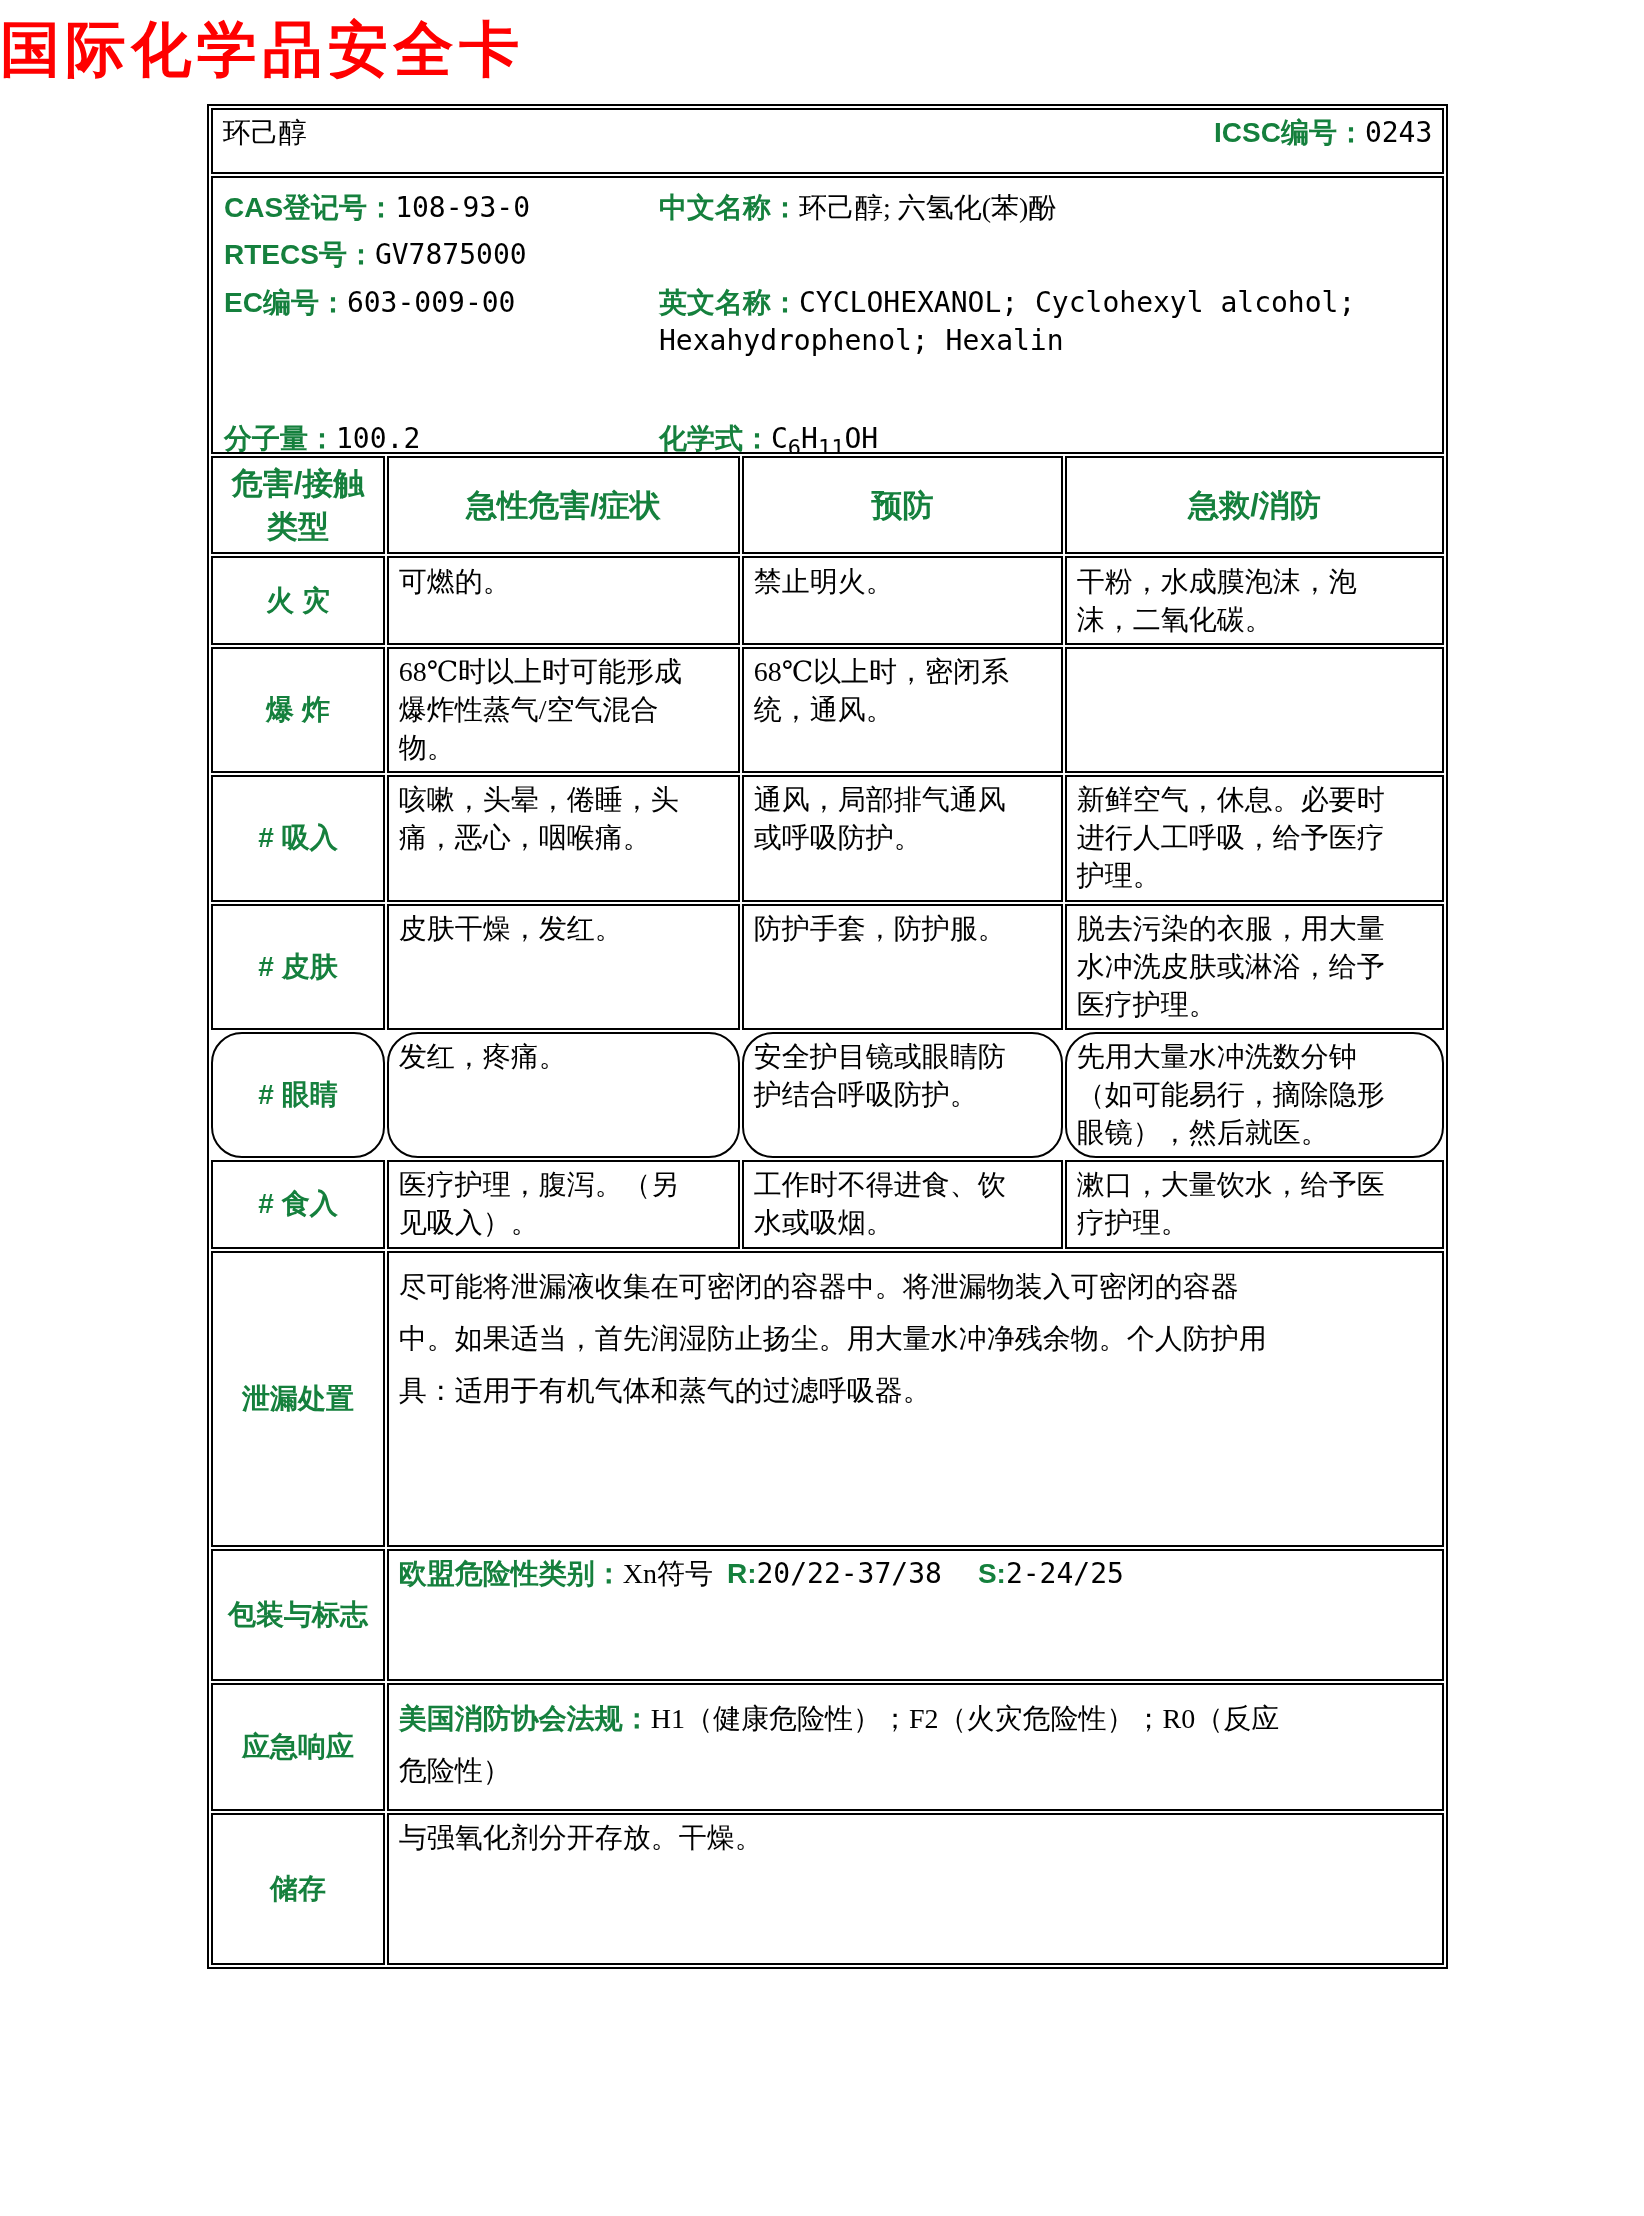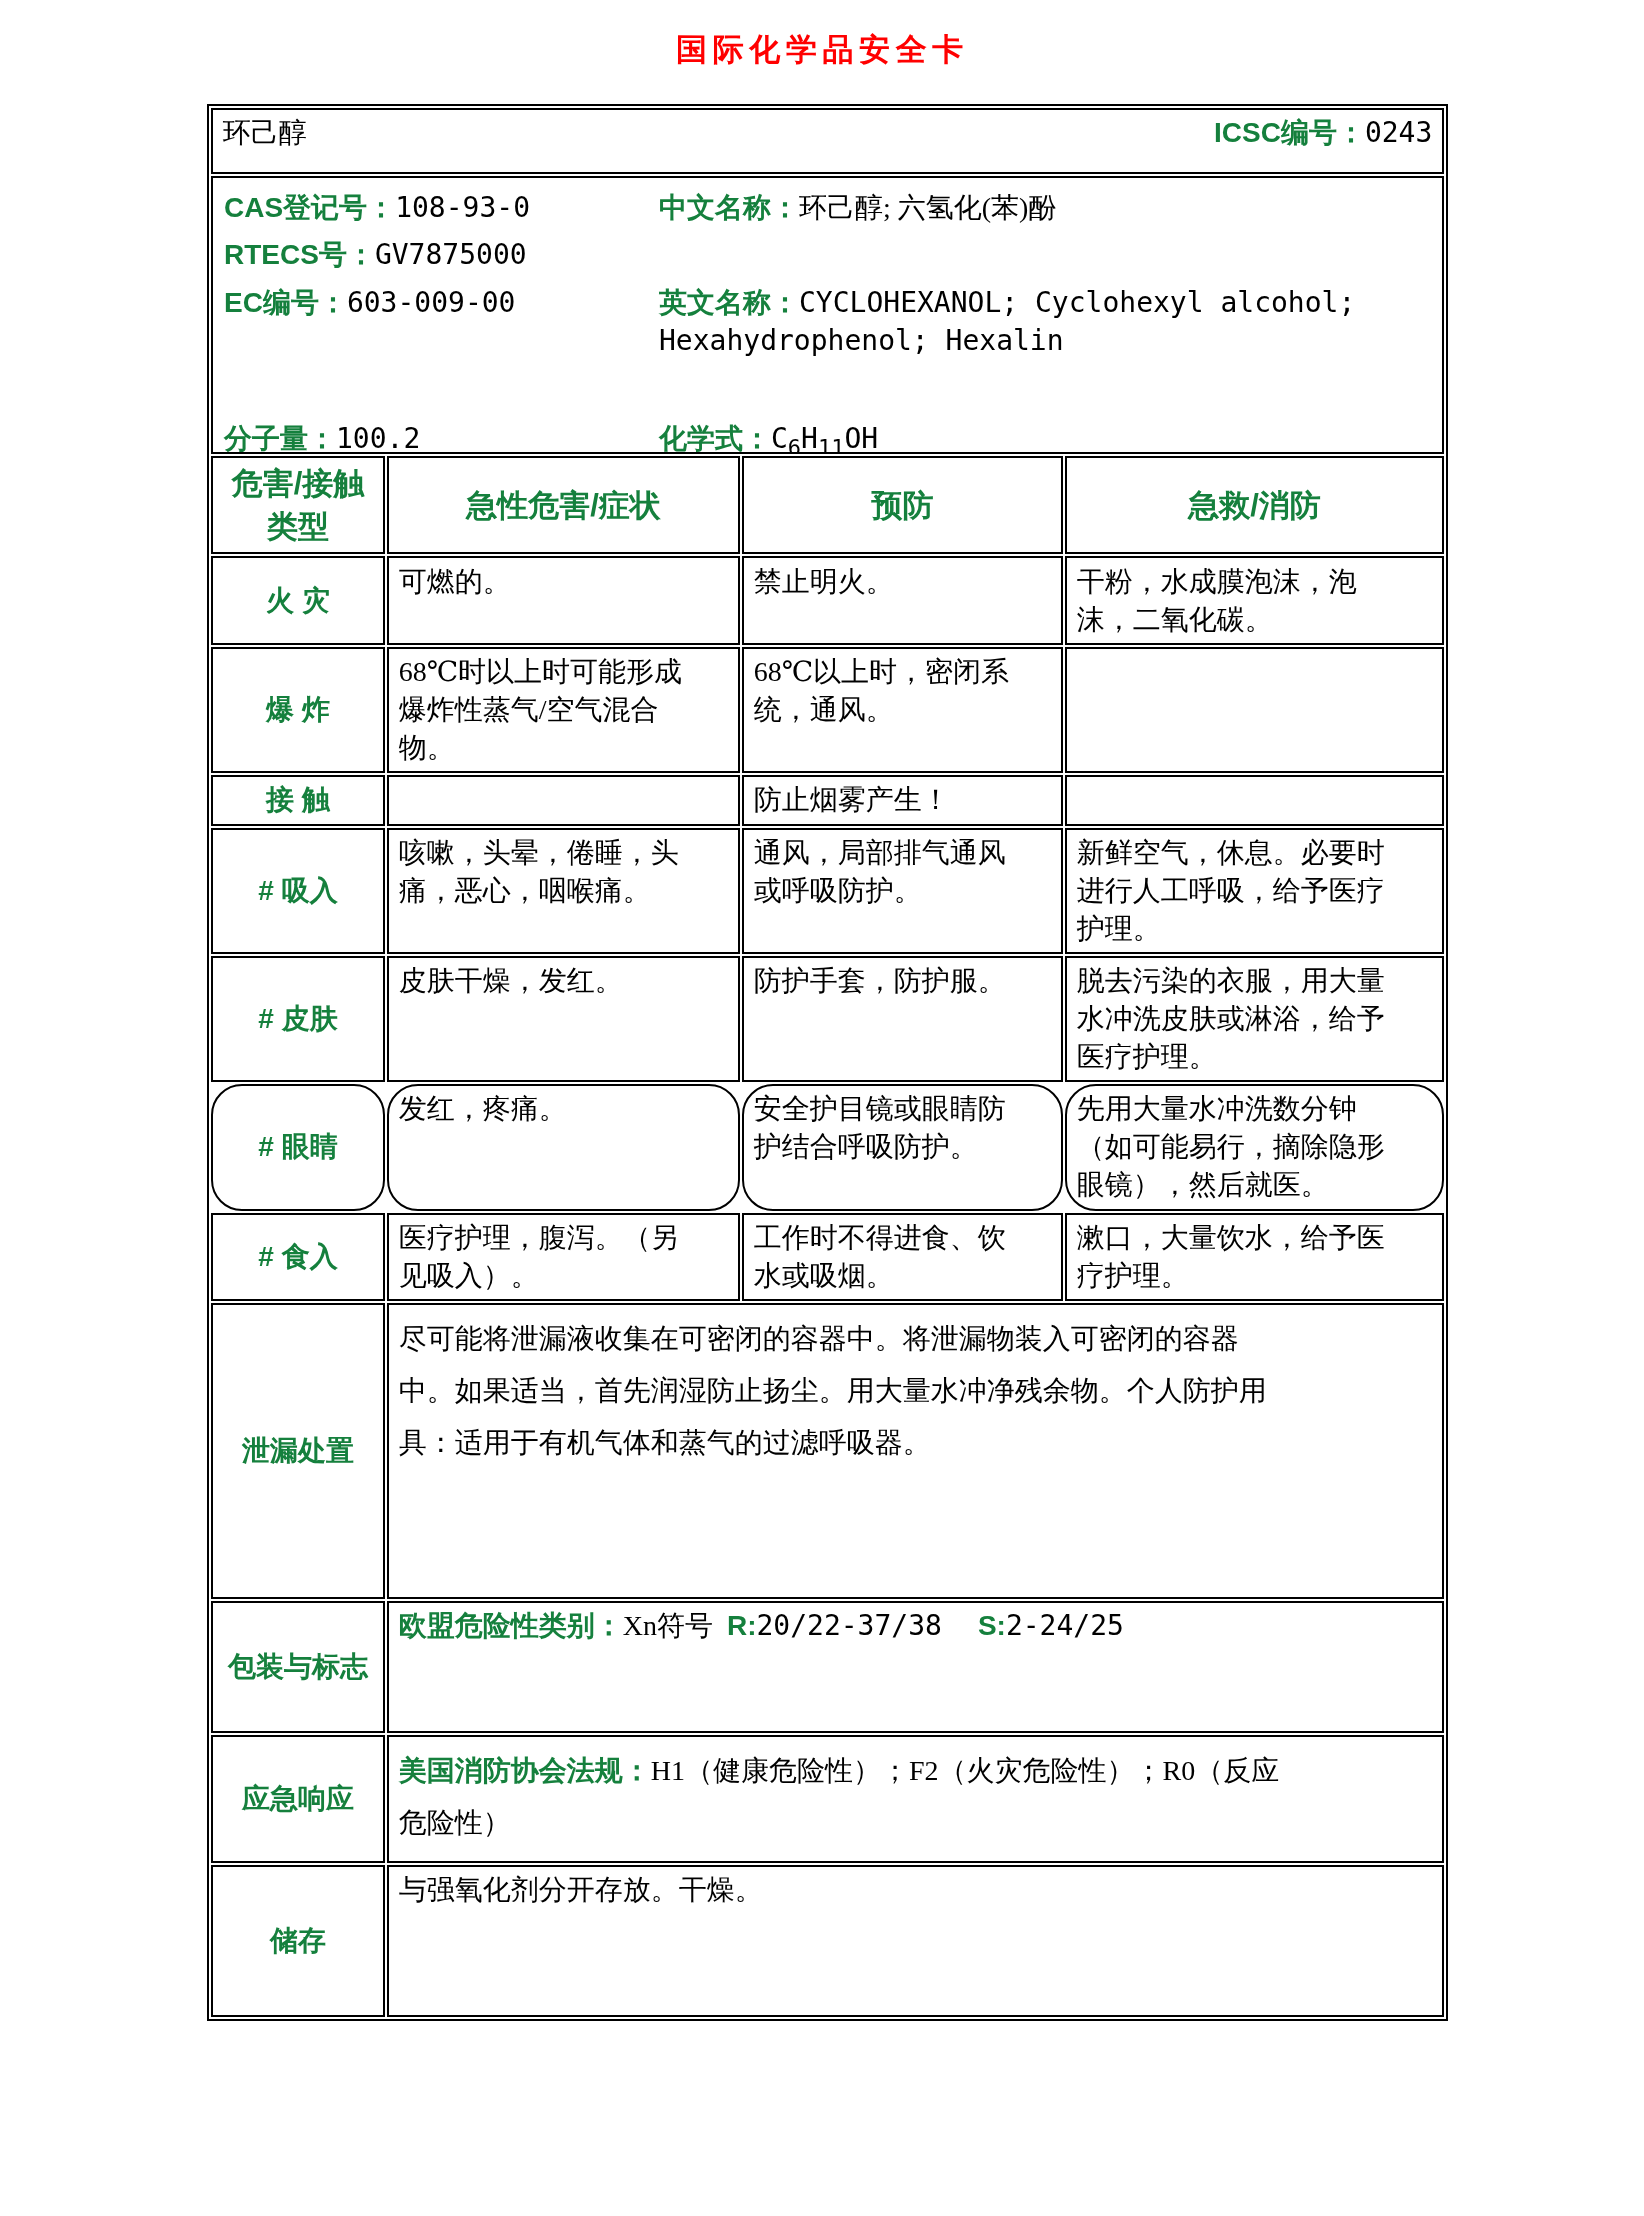--- a/index.html
+++ b/index.html
@@ -1,20 +1,20 @@
 <!DOCTYPE html>
 <html style="font-size:11px"><head>
 <meta charset="utf-8">
 <style>
   html,body{margin:0;padding:0;background:#ffffff;}
   .page{position:relative;width:1645px;height:2216px;background:#ffffff;overflow:hidden;
         font-family:"Liberation Serif","DejaVu Serif",serif;color:#000;}
-  .title{margin:21px 0 0 0;text-align:center;color:#ff0000;
+  .title{margin:21px 0 0 0;color:#ff0000;
          font-family:"Liberation Serif","DejaVu Serif",serif;
-         font-weight:bold;font-size:31px;line-height:58px;letter-spacing:5.6px;}
+         font-weight:bold;font-size:60px;line-height:58px;letter-spacing:5.6px;}
   .card{margin:25px 0 0 207px;}
   table.icsc{table-layout:fixed;width:1229px;border:2.8px solid #000;border-spacing:2.8px;
              background:#fff;border-collapse:separate;}
   td{border:2.1px solid #000;box-sizing:border-box;vertical-align:top;padding:4.2px 9.7px;
      font-size:28px;line-height:38px;overflow:hidden;word-break:break-all;}
   .lbl{color:#15803d;font-family:"Liberation Sans","DejaVu Sans",sans-serif;font-weight:bold;}
   .mono{font-family:"DejaVu Sans Mono","Liberation Mono",monospace;}
   .pre{white-space:pre-line;}
   td.lblcell{vertical-align:middle;text-align:center;padding:4.2px 2.8px;}
   td.hdrcell{vertical-align:middle;text-align:center;font-size:31px;line-height:43px;}
@@ -101,26 +101,20 @@
       <tr class="rx">
         <td class="lblcell"><span class="lbl">爆 炸</span></td>
         <td><span class="pre">68℃时以上时可能形成
 爆炸性蒸气/空气混合
 物。</span></td>
         <td><span class="pre">68℃以上时，密闭系
 统，通风。</span></td>
         <td><span class="pre"></span></td>
       </tr>
 
-      <tr class="rc">
-        <td class="lblcell"><span class="lbl">接 触</span></td>
-        <td><span class="pre"></span></td>
-        <td><span class="pre">防止烟雾产生！</span></td>
-        <td><span class="pre"></span></td>
-      </tr>
 
       <tr class="ri">
         <td class="lblcell"><span class="lbl"># 吸入</span></td>
         <td><span class="pre">咳嗽，头晕，倦睡，头
 痛，恶心，咽喉痛。</span></td>
         <td><span class="pre">通风，局部排气通风
 或呼吸防护。</span></td>
         <td><span class="pre">新鲜空气，休息。必要时
 进行人工呼吸，给予医疗
 护理。</span></td>

